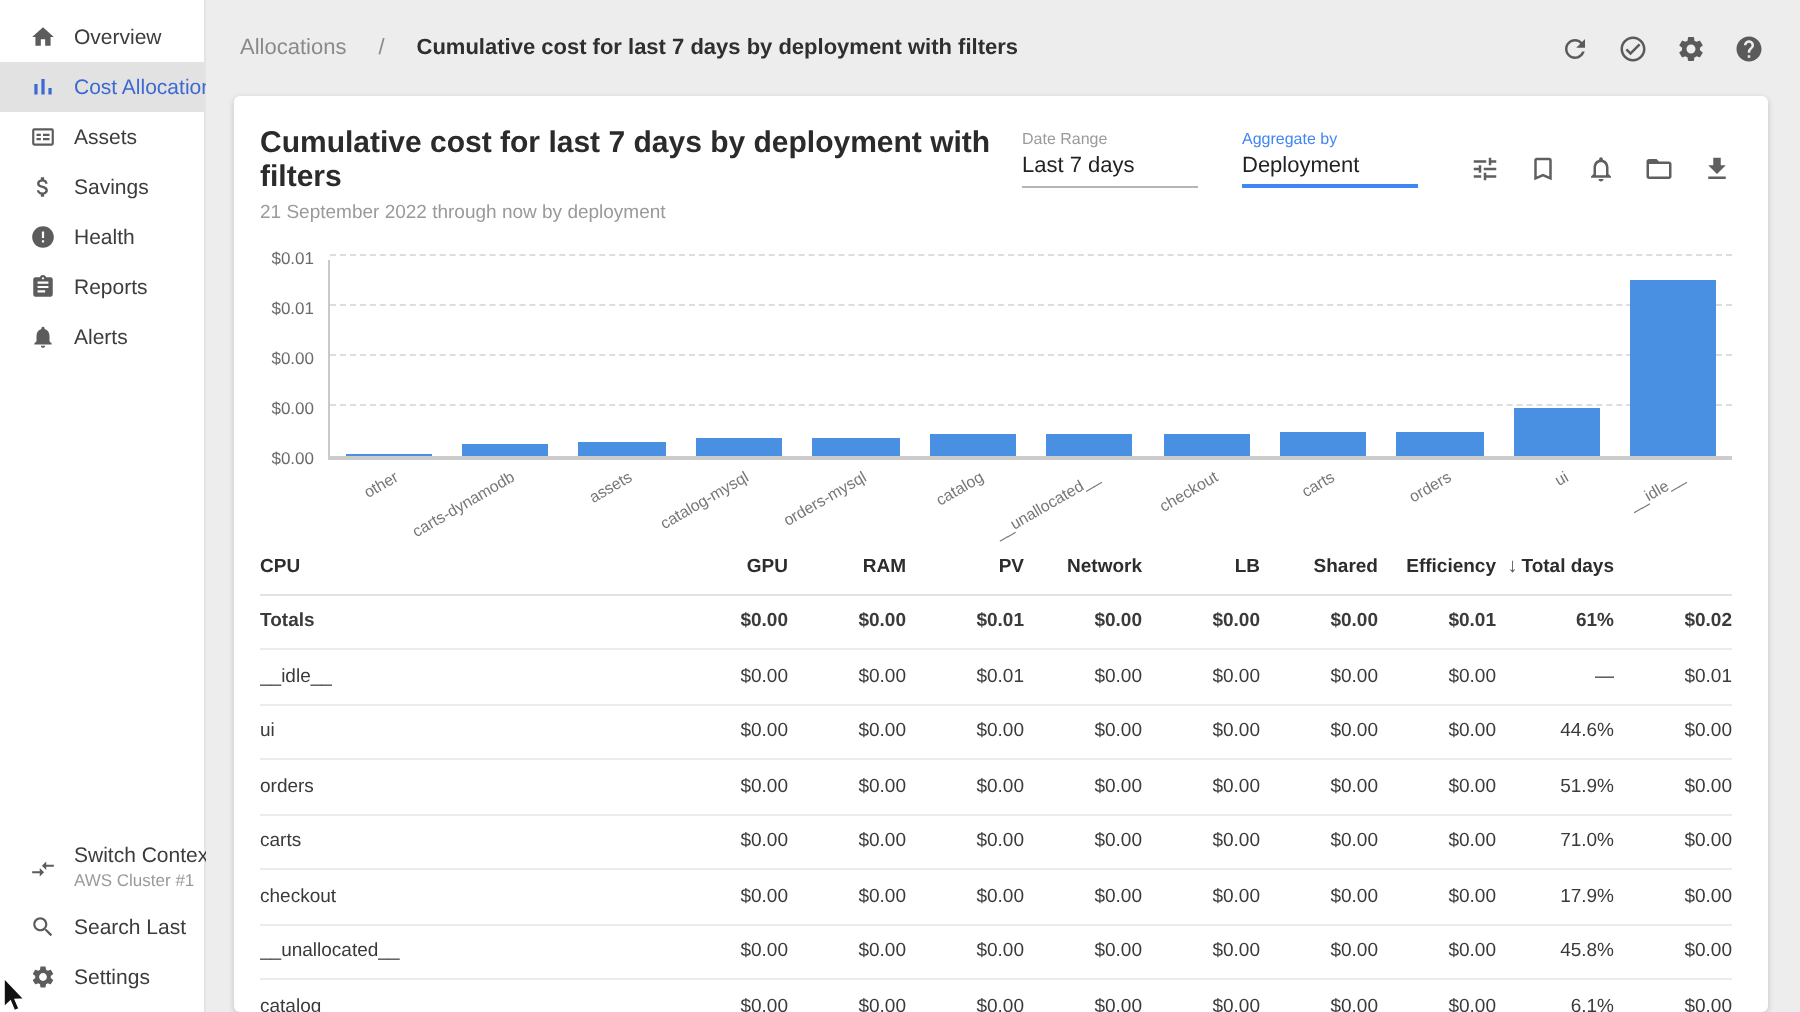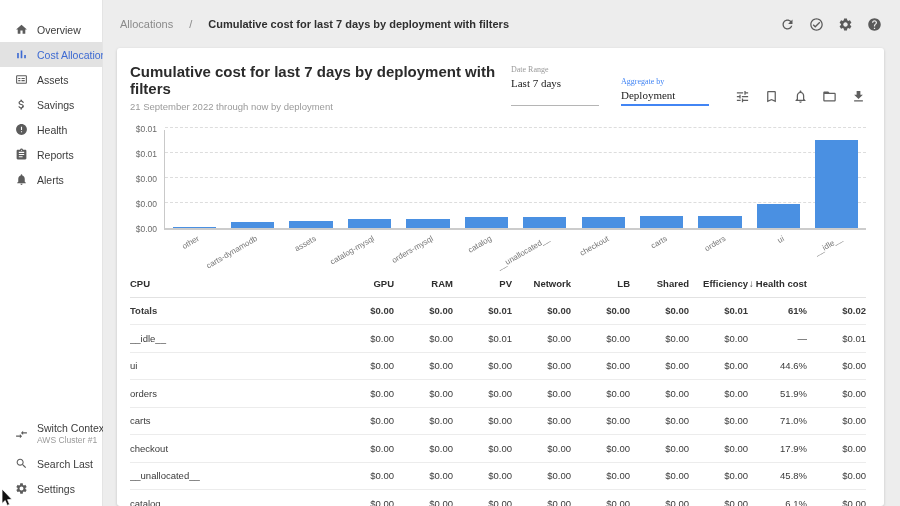--- a/index.html
+++ b/index.html
@@ -3,21 +3,21 @@
 <meta charset="utf-8">
 <style>
   * { margin:0; padding:0; box-sizing:border-box; }
   html,body { width:900px; height:506px; overflow:hidden; background:#ededed;
               font-family:"Liberation Sans", sans-serif; }
   .app { display:flex; width:900px; height:506px; }
 
   
   .sidebar { width:103px; background:#ffffff; display:flex; flex-direction:column;
              border-right:1px solid #e4e4e4; flex-shrink:0; }
-  .side-nav { padding-top:17px; }
+  .side-nav { padding-top:6px; }
   .side-item { display:flex; align-items:center; gap:9px; height:25px; padding-left:15px;
                font-size:10.5px; color:#3c3c3c; cursor:pointer; white-space:nowrap; }
   .side-item .svg-icon { color:#5c5c5c; flex-shrink:0; }
   .side-item.selected { background:#e2e2e2; color:#3d6ad2; }
   .side-item.selected .svg-icon { color:#3d6ad2; }
   .side-footer { margin-top:auto; padding-bottom:5px; }
   .side-footer .side-item { height:25px; }
   .ctx-item { height:34px !important; align-items:center; }
   .ctx-text { display:flex; flex-direction:column; line-height:1.25; }
   .ctx-sub { font-size:8.5px; color:#9a9a9a; }
@@ -32,23 +32,23 @@
   .icon-btn { background:none; border:none; padding:0; cursor:pointer; color:#5a5a5a;
               display:flex; align-items:center; }
 
   
   .card { background:#fff; border-radius:3px; box-shadow:0 1px 3px rgba(0,0,0,.18);
           margin:0 16px 0 14px; height:470px; padding:15px 18px 0 13px; overflow:hidden; }
   .card-head { display:flex; justify-content:space-between; align-items:flex-start; }
   .titles h1 { font-size:15px; font-weight:bold; color:#2b2b2b; }
   .subtitle { font-size:9.5px; color:#9a9a9a; margin-top:4px; }
   .controls { display:flex; align-items:flex-end; padding-top:2px; }
-  .field { width:88px; margin-right:22px; cursor:pointer;font-family:Liberation Serif, serif; }
+  .field { width:88px; margin-right:22px; cursor:pointer; }
   .field label { display:block; font-size:8px; color:#9a9a9a; margin-bottom:3px; }
-  .field-value { font-size:11px; color:#222; border-bottom:1px solid #b5b5b5; padding-bottom:16px; }
+  .field-value { font-size:11px; color:#222; border-bottom:1px solid #b5b5b5; padding-bottom:4px; }
   .field.accent label { color:#4285f4; }
   .field.accent .field-value { border-bottom:2px solid #4285f4; padding-bottom:3px; }
   .toolbar-icons { display:flex; gap:14px; align-items:center; margin-left:4px; padding-bottom:2px; }
   .toolbar-icons .icon-btn { color:#5f5f5f; }
 
   
   .chart { display:flex; margin-top:18px; }
   .y-axis { width:34px; position:relative; height:100px; flex-shrink:0; }
   .ytick { position:absolute; right:7px; font-size:8.5px; color:#6a6a6a; }
   .plot-wrap { flex:1; min-width:0; }
@@ -323,21 +323,21 @@
       <div class="table" id="alloc-table">
           <div class="trow thead">
             <div><span>CPU</span></div>
             <div><span>GPU</span></div>
             <div><span>RAM</span></div>
             <div><span>PV</span></div>
             <div><span>Network</span></div>
             <div><span>LB</span></div>
             <div><span>Shared</span></div>
             <div><span>Efficiency</span></div>
-            <div><span class="sort-arrow">↓</span><span>Health cost</span></div>
+            <div><span class="sort-arrow">↓</span><span>Total days</span></div>
           </div>
           <div class="trow totals">
             <div>Totals</div>
             <div>$0.00</div>
             <div>$0.00</div>
             <div>$0.01</div>
             <div>$0.00</div>
             <div>$0.00</div>
             <div>$0.00</div>
             <div>$0.01</div>

